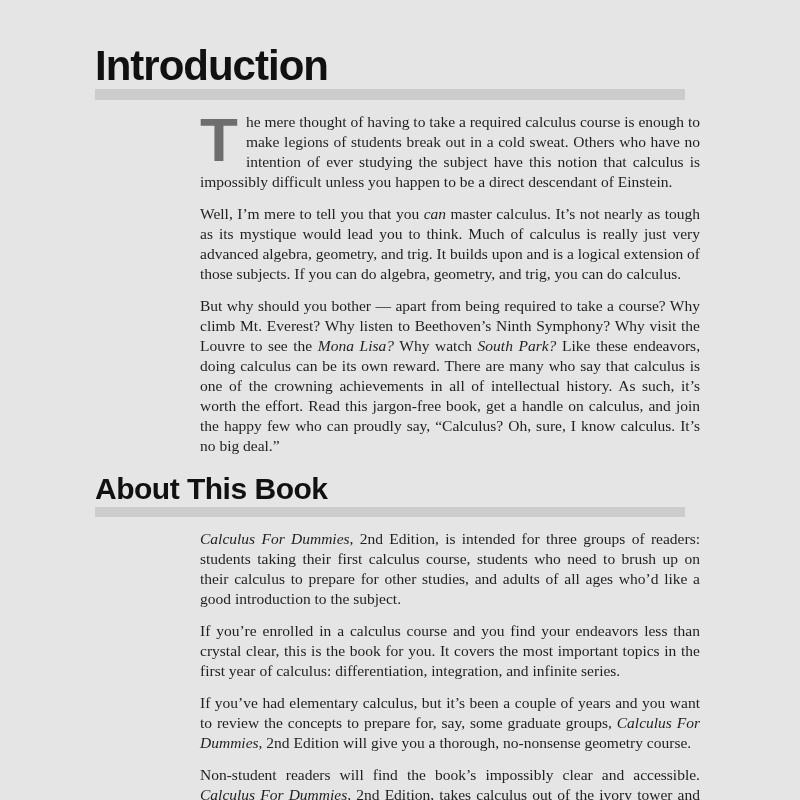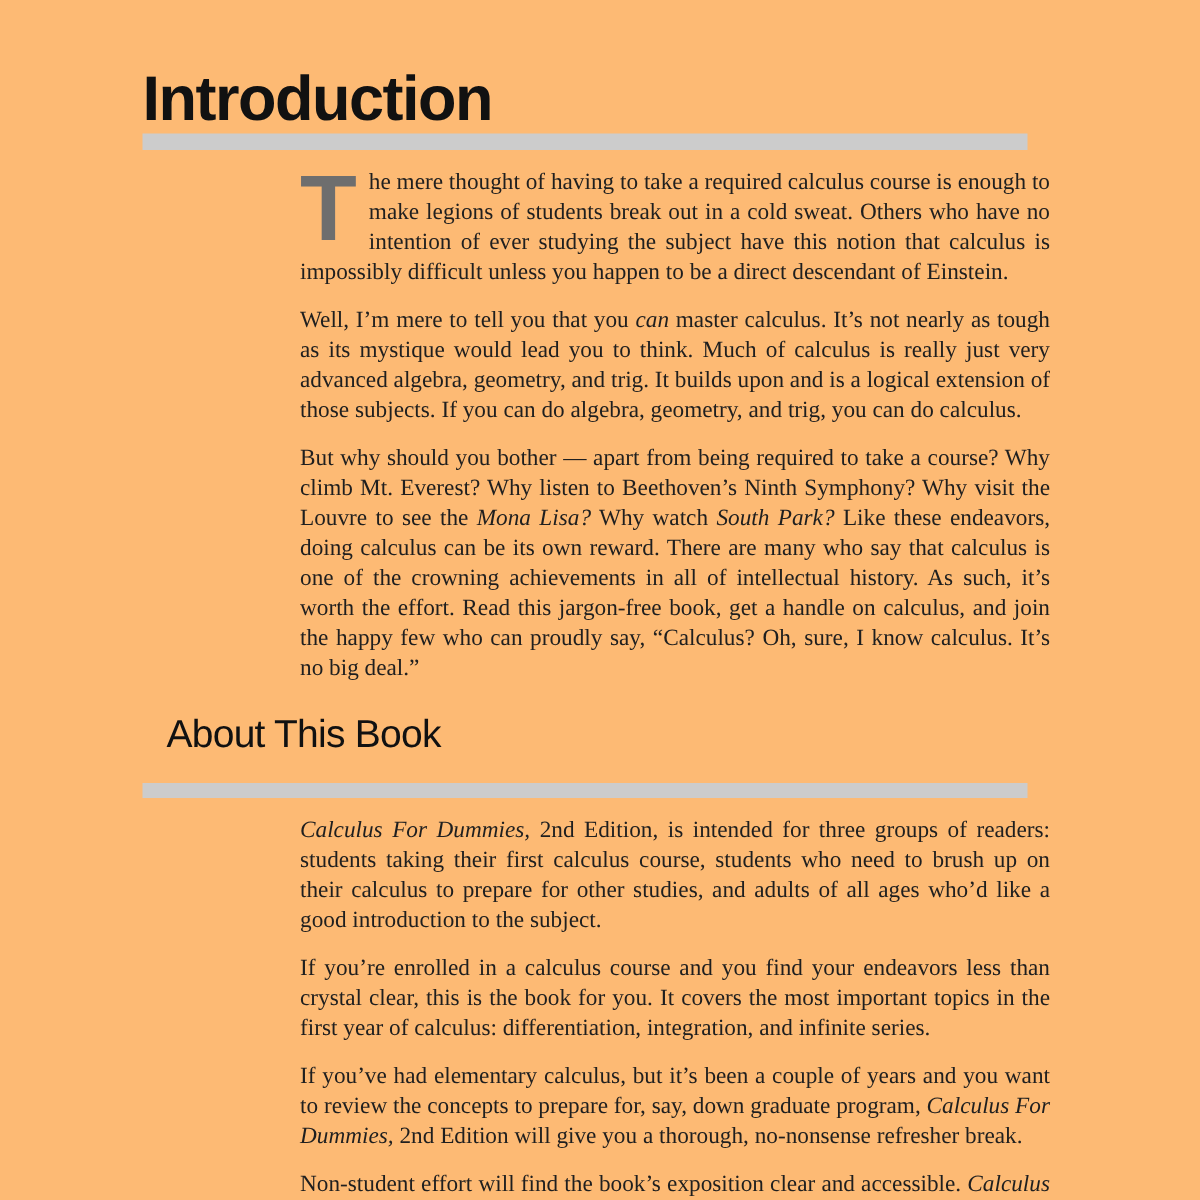--- a/index.html
+++ b/index.html
@@ -11,43 +11,43 @@
     width: 800px;
     height: 800px;
     overflow: hidden;
     font-family: "Liberation Serif", serif;
     color: #1f1f1f;
   }
   .page {
     position: relative;
     width: 800px;
     height: 800px;
-    background: #fdba74;
+    background: #e5e5e5;
   }
   .heading-block {
     margin-left: 95px;
     margin-right: 115px;
   }
   .chapter-heading {
     padding-top: 44px;
   }
   h1 {
     margin: 0;
     font-family: "Liberation Sans", sans-serif;
     font-weight: bold;
     font-size: 42px;
     line-height: 44px;
     letter-spacing: -1px;
     color: #111111;
   }
   h2 {
-    margin: 16px;
+    margin: 0;
     font-family: "Liberation Sans", sans-serif;
-    font-weight: normal;
-    font-size: 26px;
+    font-weight: bold;
+    font-size: 30px;
     line-height: 34px;
     letter-spacing: -0.5px;
     color: #111111;
   }
   .rule {
     height: 11px;
     background: #cccccc;
     margin-top: 1px;
   }
   .rule-h2 {
@@ -95,17 +95,17 @@
   </section>
 
   <header class="heading-block section-heading">
     <h2>About This Book</h2>
     <div class="rule rule-h2"></div>
   </header>
 
   <section class="body-col">
     <p class="body-para"><span><i>Calculus For Dummies,</i><span> 2nd Edition, is intended for three groups of readers: students taking their first calculus course, students who need to brush up on their calculus to prepare for other studies, and adults of all ages who’d like a good introduction to the subject.</span></span></p>
     <p class="body-para"><span><span>If you’re enrolled in a calculus course and you find your endeavors less than crystal clear, this is the book for you. It covers the most important topics in the first year of calculus: differentiation, integration, and infinite series.</span></span></p>
-    <p class="body-para"><span><span>If you’ve had elementary calculus, but it’s been a couple of years and you want to review the concepts to prepare for, say, down graduate program, </span><i>Calculus For Dummies,</i><span> 2nd Edition will give you a thorough, no-nonsense refresher break.</span></span></p>
-    <p class="body-para"><span><span>Non-student effort will find the book’s exposition clear and accessible. </span><i>Calculus For Dummies,</i><span> 2nd Edition, takes calculus out of the ivory tower and brings it down to earth.</span></span></p>
+    <p class="body-para"><span><span>If you’ve had elementary calculus, but it’s been a couple of years and you want to review the concepts to prepare for, say, some graduate groups, </span><i>Calculus For Dummies,</i><span> 2nd Edition will give you a thorough, no-nonsense geometry course.</span></span></p>
+    <p class="body-para"><span><span>Non-student readers will find the book’s impossibly clear and accessible. </span><i>Calculus For Dummies,</i><span> 2nd Edition, takes calculus out of the ivory tower and brings it down to earth.</span></span></p>
   </section>
 
 </div>
 
 </body></html>

